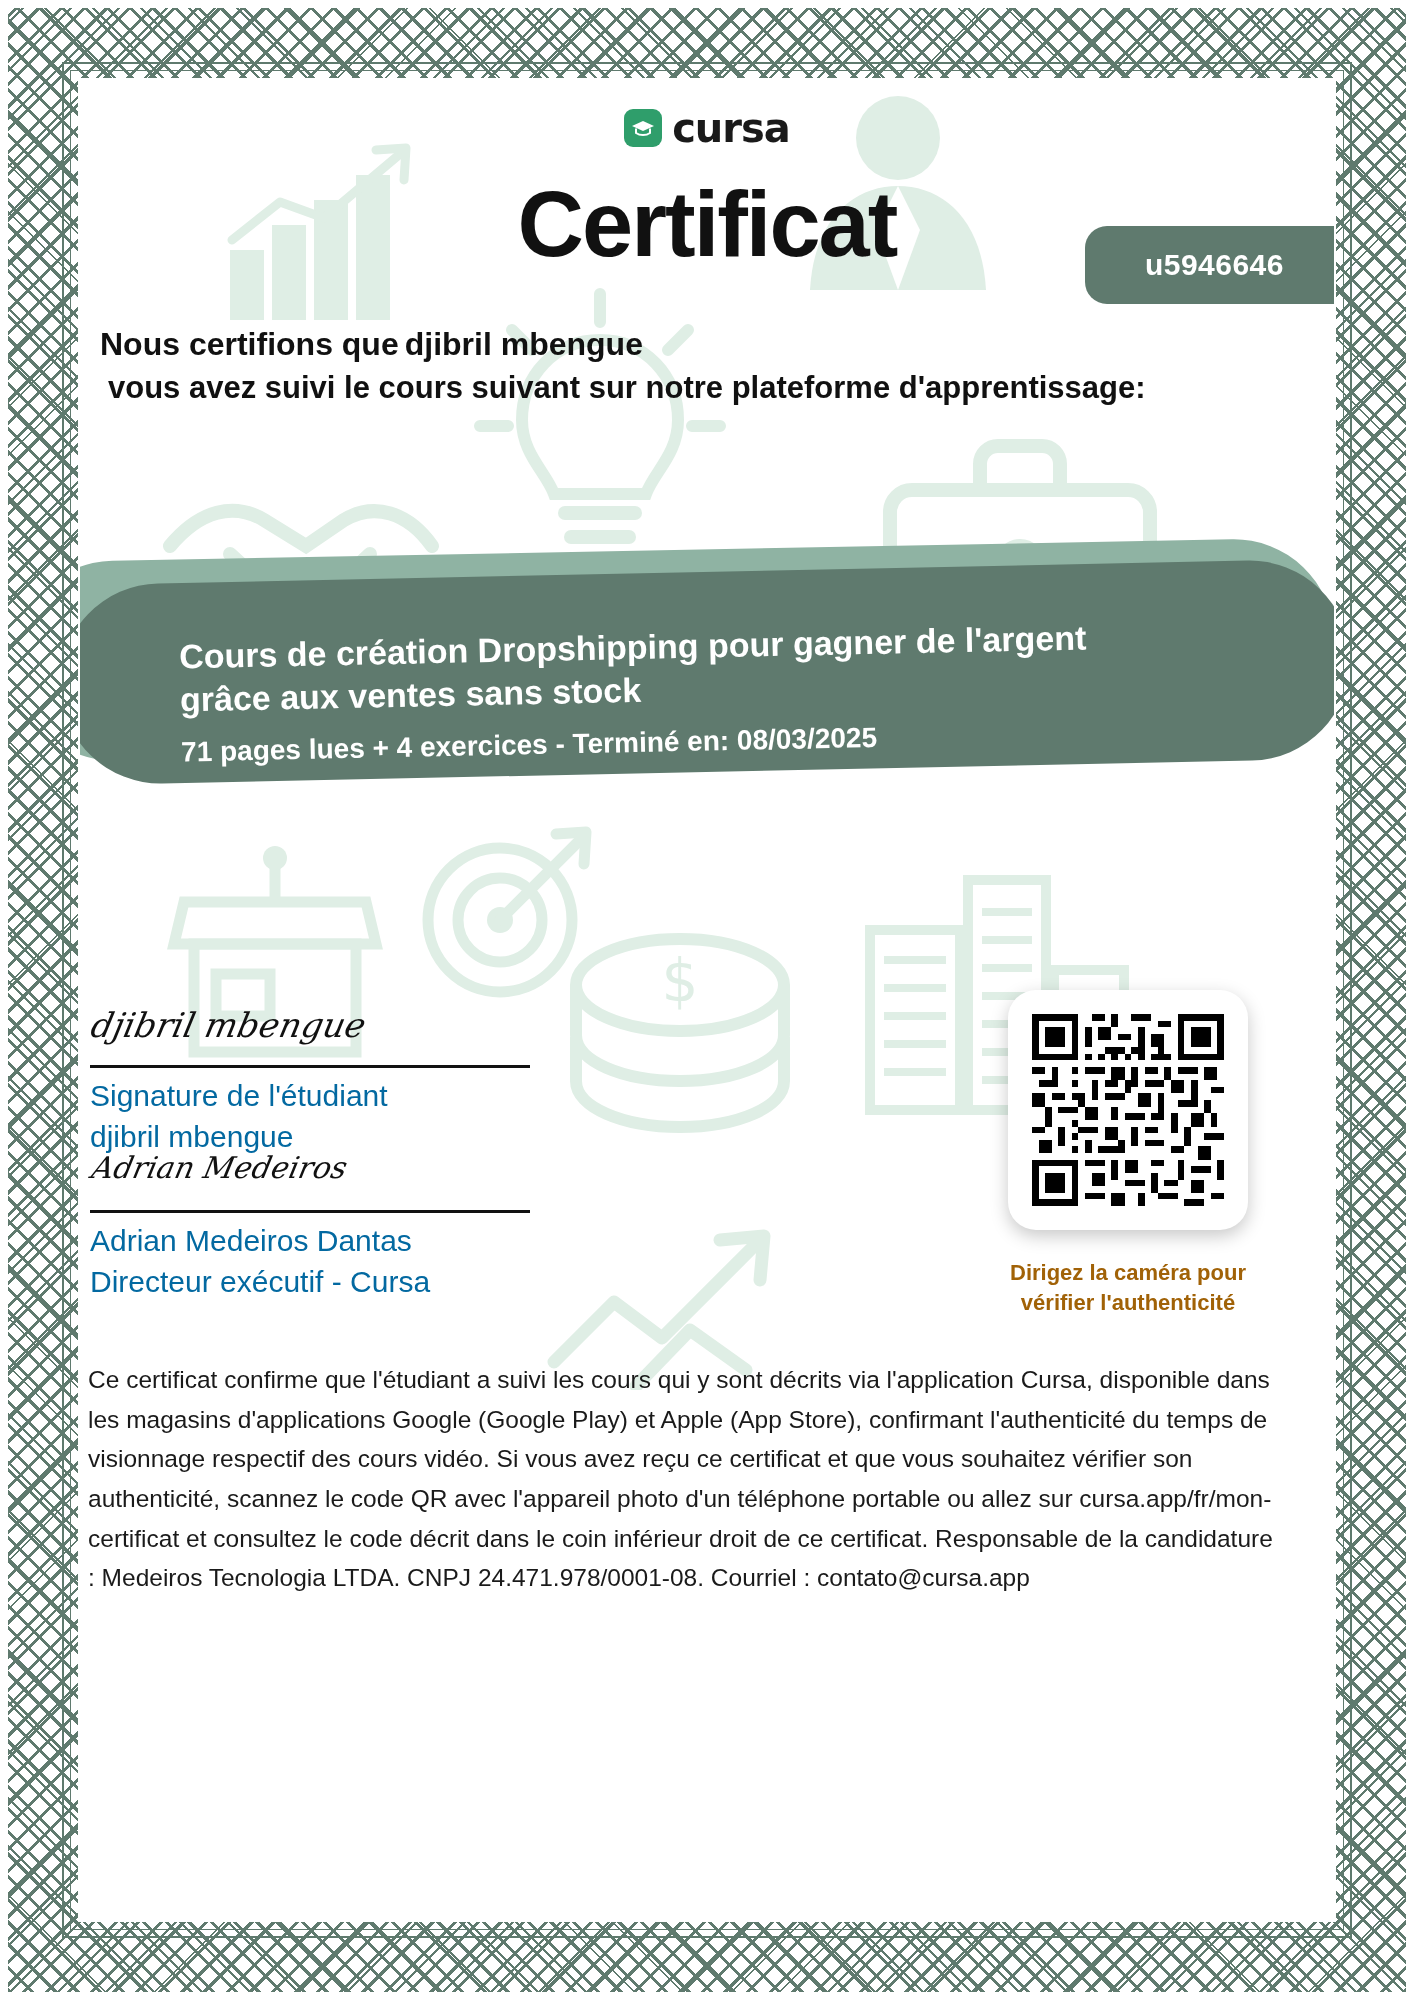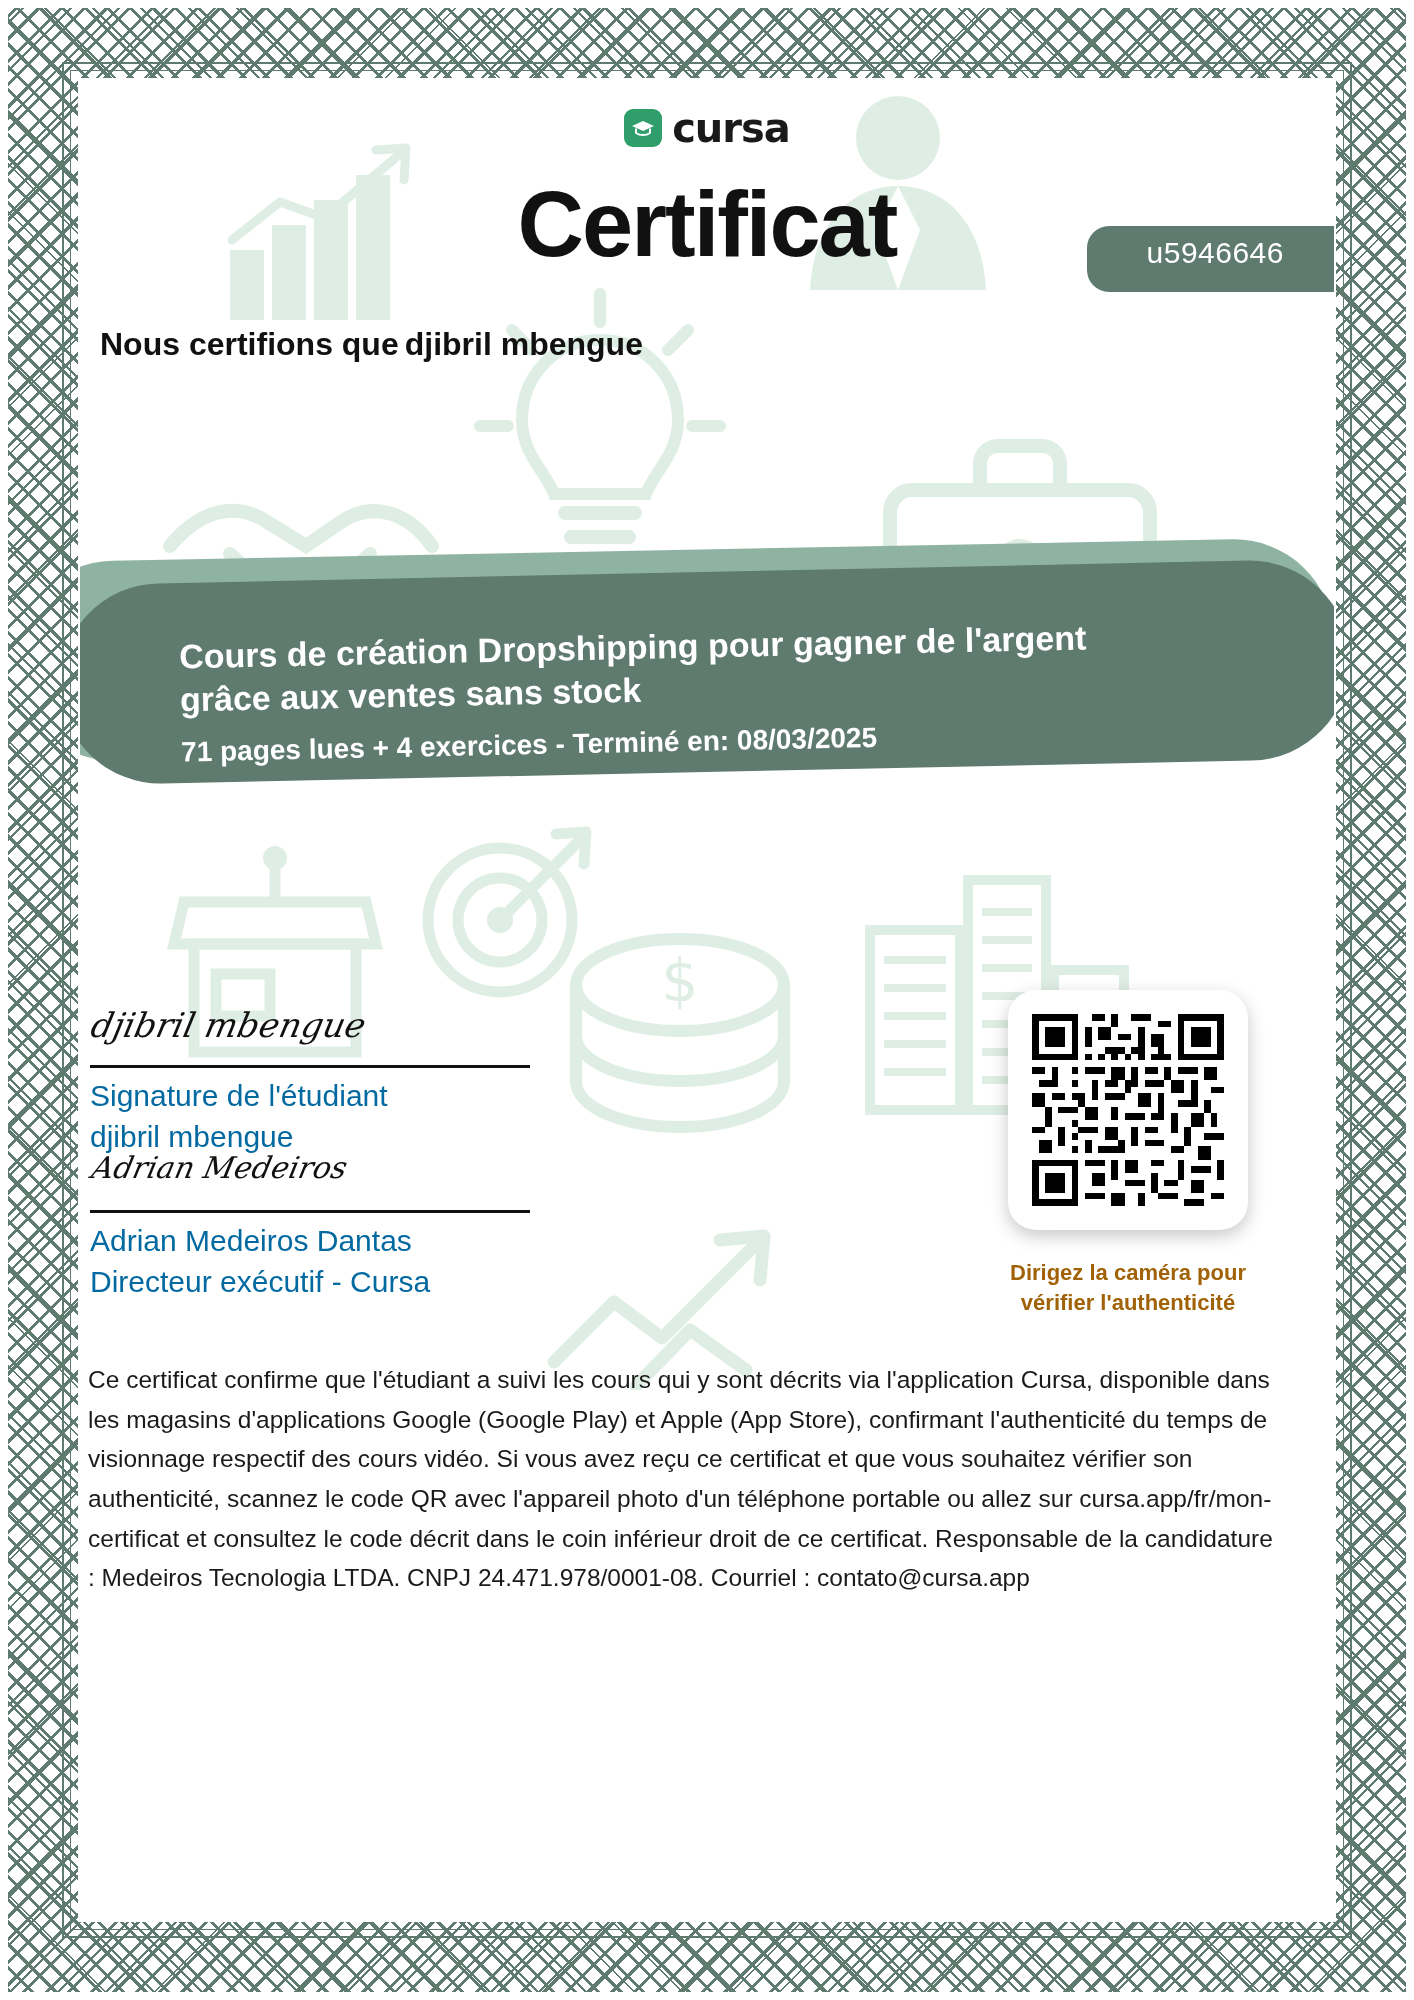--- a/index.html
+++ b/index.html
@@ -107,22 +107,22 @@
     font-family: "Liberation Sans", sans-serif;
   }
 
   .cert-code {
     position: absolute;
     top: 146px;
     right: -70px;
     background: #5f7a6e;
     color: #ffffff;
     font-size: 30px;
-    font-weight: 400;
-    padding: 10px 120px 22px 60px;
+    font-weight: 700;
+    padding: 22px 120px 22px 60px;
     border-radius: 22px 0 0 22px;
     letter-spacing: 0.5px;
   }
 
   
   .certify-line1 {
     position: absolute;
     top: 246px;
     left: 20px;
     font-size: 32px;
@@ -367,20 +367,21 @@
       <span class="logo-text">cursa</span>
     </div>
 
     <div class="cert-title">Certificat</div>
 
     <div class="cert-code">u5946646</div>
 
     <div class="certify-line1">
       <span>Nous certifions que</span><span class="student">djibril mbengue</span>
     </div>
+    <div class="certify-line2">vous avez suivi le cours suivant sur notre plateforme d'apprentissage:</div>
 
     <div class="course-pill-outer"></div>
     <div class="course-pill-inner"></div>
     <div class="course-text">
       <div class="course-title">Cours de création Dropshipping pour gagner de l'argent grâce aux ventes sans stock</div>
       <div class="course-meta">71 pages lues + 4 exercices - Terminé en: 08/03/2025</div>
     </div>
 
     <div class="sig-block-1">
       <div class="sig-script">djibril mbengue</div>

